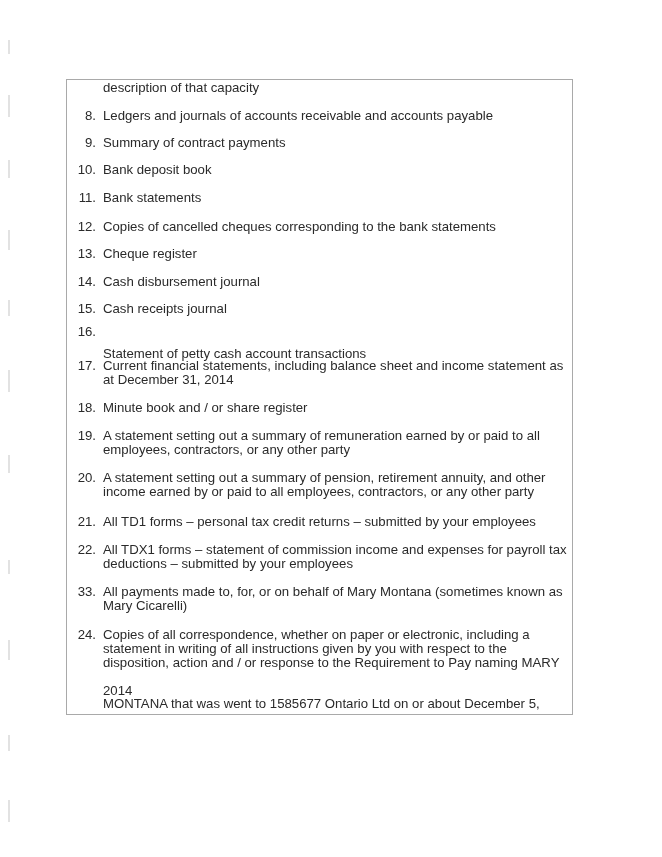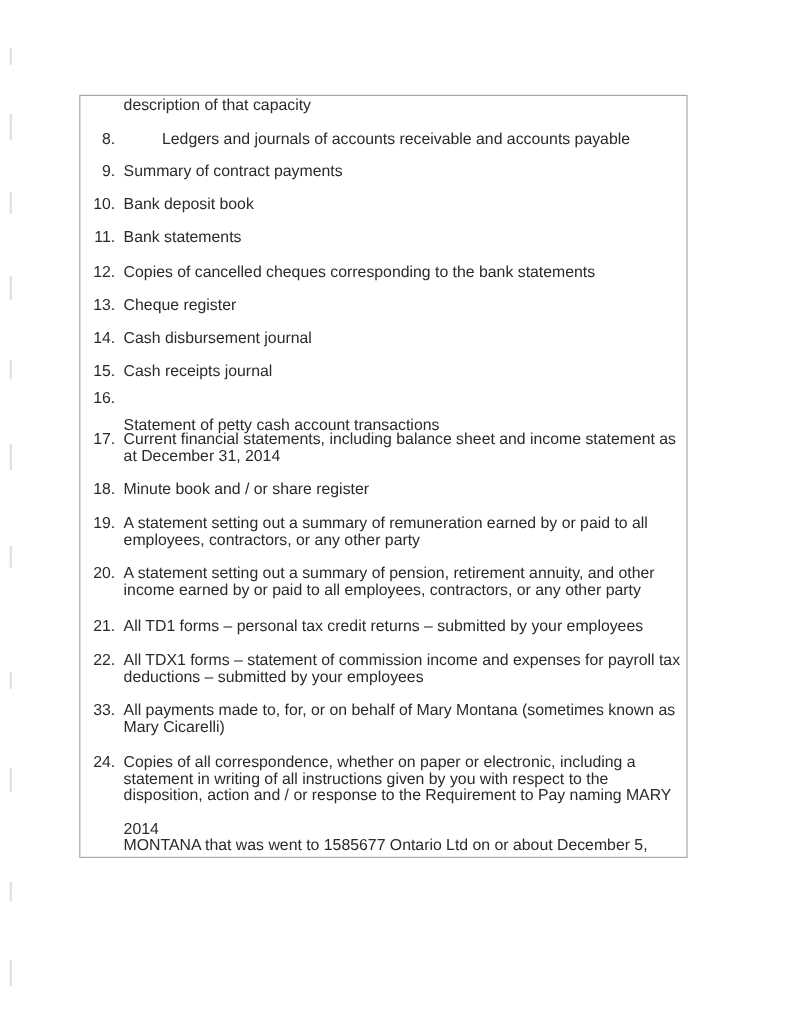--- a/index.html
+++ b/index.html
@@ -25,21 +25,21 @@
   <span style="top:640px;height:20px"></span>
   <span style="top:735px;height:16px"></span>
   <span style="top:800px;height:22px"></span>
 </div>
 
 <div class="box"></div>
 
 <div id="content">
   <div class="line" style="top:80px">description of that capacity</div>
 <div class="num" style="top: 108px;">8.</div>
-    <div class="line" style="top: 108px; margin-left: 32px;">Ledgers and journals of accounts receivable and accounts payable</div>
+    <div class="line" style="top: 108px;">Ledgers and journals of accounts receivable and accounts payable</div>
     <div class="num" style="top: 135px;">9.</div>
     <div class="line" style="top: 135px;">Summary of contract payments</div>
     <div class="num" style="top: 162px;">10.</div>
     <div class="line" style="top: 162px;">Bank deposit book</div>
     <div class="num" style="top: 190px;">11.</div>
     <div class="line" style="top: 190px;">Bank statements</div>
     <div class="num" style="top: 219px;">12.</div>
     <div class="line" style="top: 219px;">Copies of cancelled cheques corresponding to the bank statements</div>
     <div class="num" style="top: 246px;">13.</div>
     <div class="line" style="top: 246px;">Cheque register</div>

